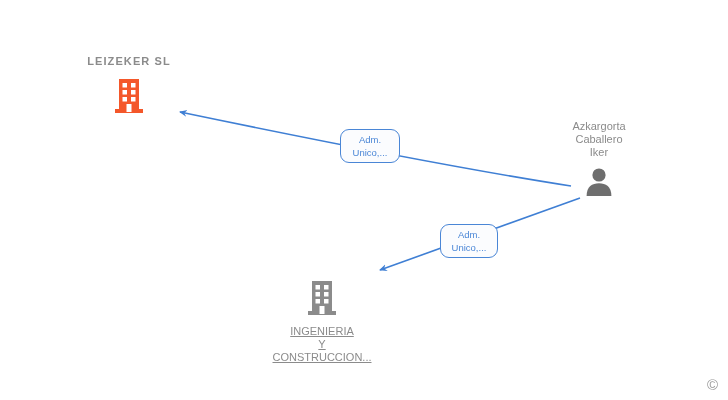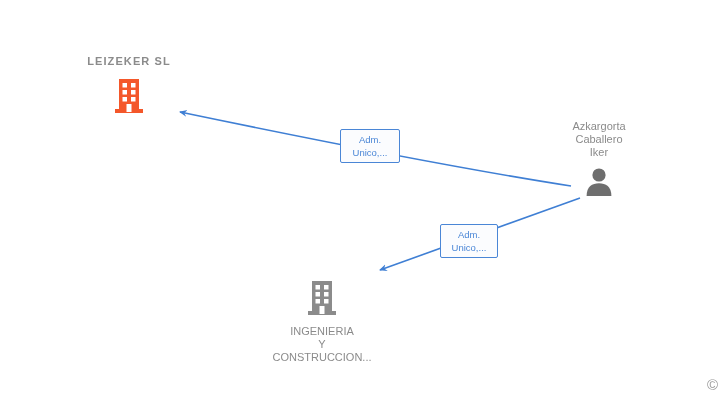--- a/index.html
+++ b/index.html
@@ -60,28 +60,28 @@
   #node-person {
     left: 519px;
     top: 120px;
   }
   #node-person .node-title { margin-bottom: 7px; }
 
   #node-ingenieria {
     left: 242px;
     top: 280px;
   }
-  #node-ingenieria .node-title { margin-top: 7px; }
+  #node-ingenieria .node-title { margin-top: 7px; text-decoration: underline; }
 
   
   .edge-label {
     position: absolute;
     box-sizing: border-box;
     border: 1px solid #4a86d6;
-    border-radius: 2px;
+    border-radius: 9px;
     background: #fbfcfe;
     color: #4a86d6;
     font-size: 9.5px;
     line-height: 13px;
     text-align: center;
     display: flex;
     flex-direction: column;
     align-items: center;
     justify-content: center;
     padding: 2px 4px;

